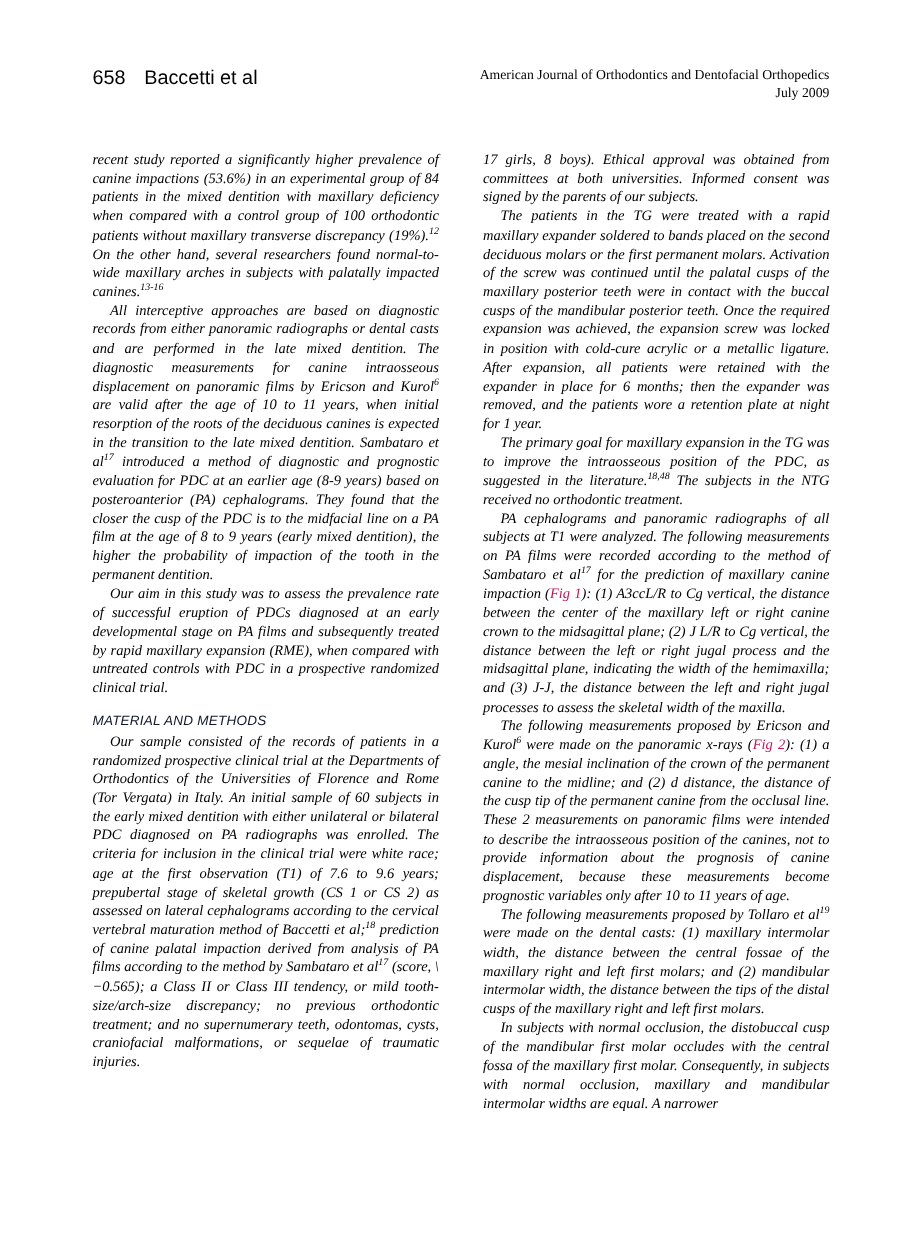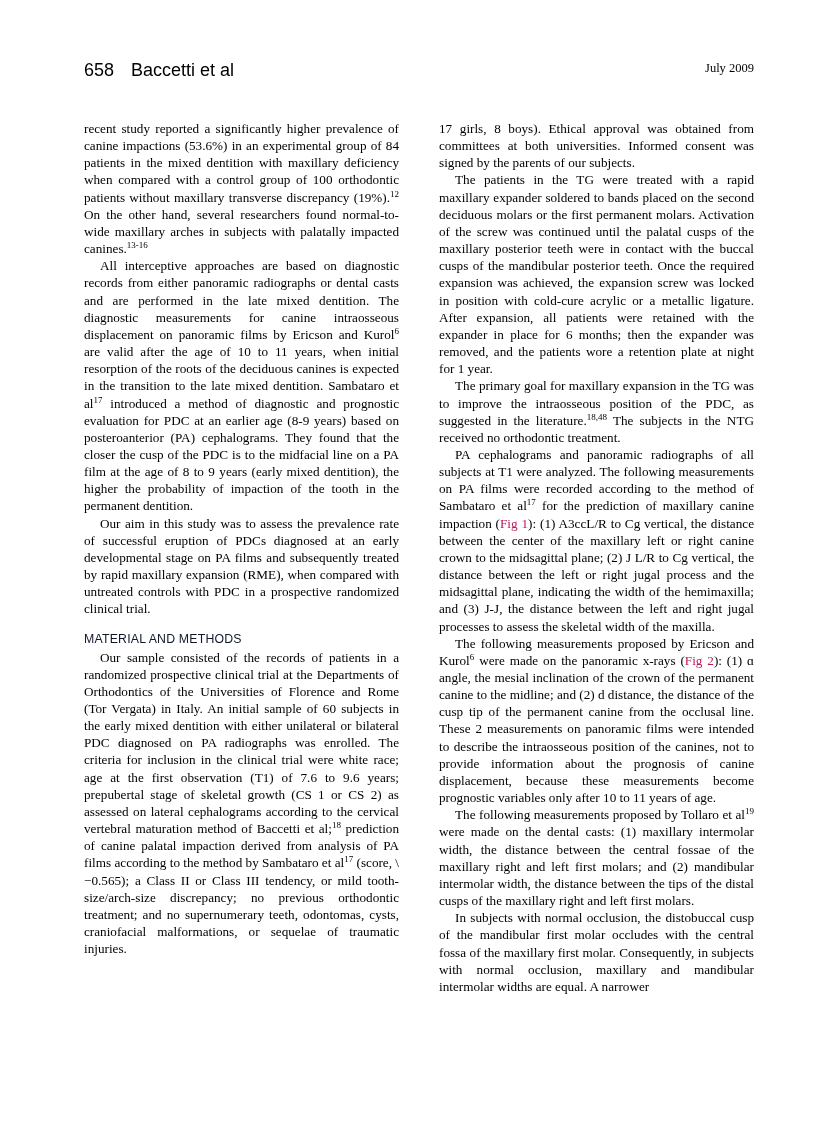--- a/index.html
+++ b/index.html
@@ -49,22 +49,23 @@
     font-family: "Liberation Serif", serif;
   }
   .columns {
     position: absolute;
     left: 84px;
     top: 120px;
     width: 670px;
   }
   .col {
     position: absolute;
-    top: 0;
+    top: 16px;
     width: 315px;
+    font-style: italic;
   }
   .col-left { left: 0; }
   .col-right { left: 355px; }
 
   p.para {
     margin: 0 0 0 0;
     font-size: 13.2px;
     line-height: 17.15px;
     text-align: justify;
     text-indent: 16px;
@@ -96,20 +97,21 @@
 <body>
 
 <div class="page">
 
   <div class="header">
     <div class="header-left">
       <span class="pagenum">658</span>
       <span>Baccetti et al</span>
     </div>
     <div class="header-right">
+      <div>American Journal of Orthodontics and Dentofacial Orthopedics</div>
       <div>July 2009</div>
     </div>
   </div>
 
   <div class="columns">
 
     <div class="col col-left">
       <div id="left-paras">
           <p class="para noindent">recent study reported a significantly higher prevalence of canine impactions (53.6%) in an experimental group of 84 patients in the mixed dentition with maxillary deficiency when compared with a control group of 100 orthodontic patients without maxillary transverse discrepancy (19%).<sup>12</sup> On the other hand, several researchers found normal-to-wide maxillary arches in subjects with palatally impacted canines.<sup>13-16</sup></p>
           <p class="para">All interceptive approaches are based on diagnostic records from either panoramic radiographs or dental casts and are performed in the late mixed dentition. The diagnostic measurements for canine intraosseous displacement on panoramic films by Ericson and Kurol<sup>6</sup> are valid after the age of 10 to 11 years, when initial resorption of the roots of the deciduous canines is expected in the transition to the late mixed dentition. Sambataro et al<sup>17</sup> introduced a method of diagnostic and prognostic evaluation for PDC at an earlier age (8-9 years) based on posteroanterior (PA) cephalograms. They found that the closer the cusp of the PDC is to the midfacial line on a PA film at the age of 8 to 9 years (early mixed dentition), the higher the probability of impaction of the tooth in the permanent dentition.</p>

